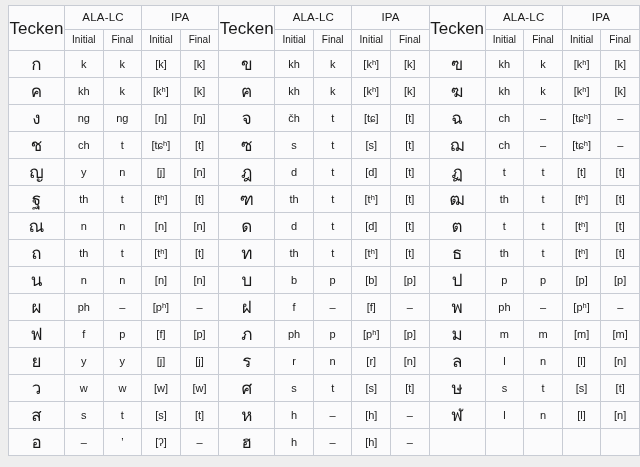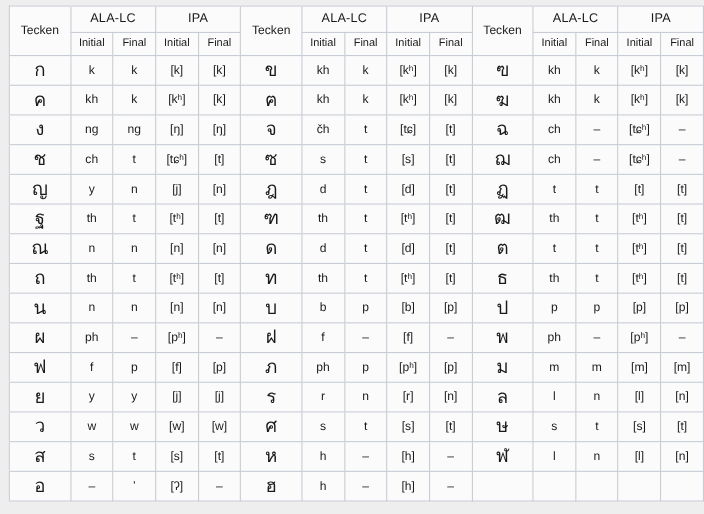--- a/index.html
+++ b/index.html
@@ -41,21 +41,21 @@
   
   th.hd {
     font-size: 10.5px;
     font-weight: bold;
     height: 23px;
     line-height: 23px;
     color: #111111;
     background: #fbfbfc;
   }
   th.hd-tecken {
-    font-size: 11px;
+    font-size: 17px;
     font-weight: bold;
   }
   th.hd-alalc {
     color: #d42a15;
     font-size: 11.5px;
     font-weight: bold;
     letter-spacing: 0.2px;
   }
   th.hd-ipa {
     color: #1a44cc;

